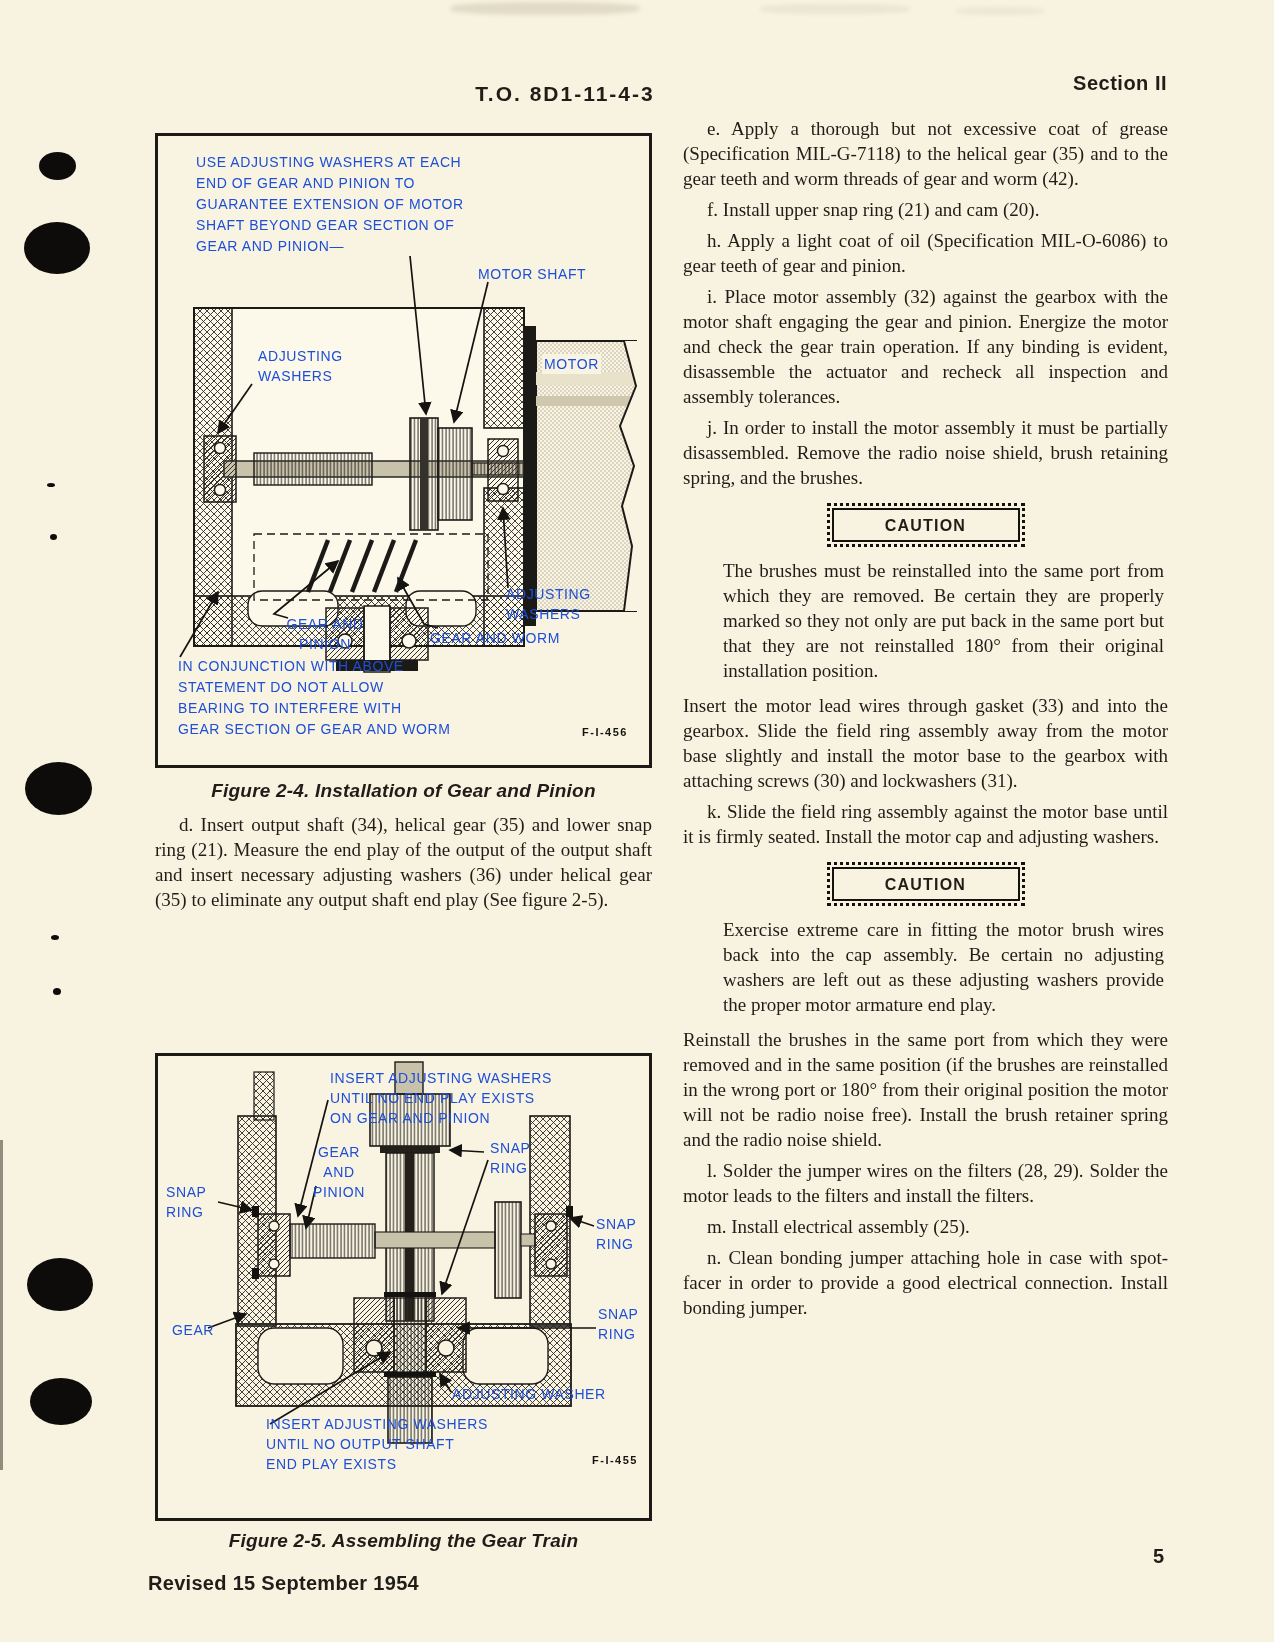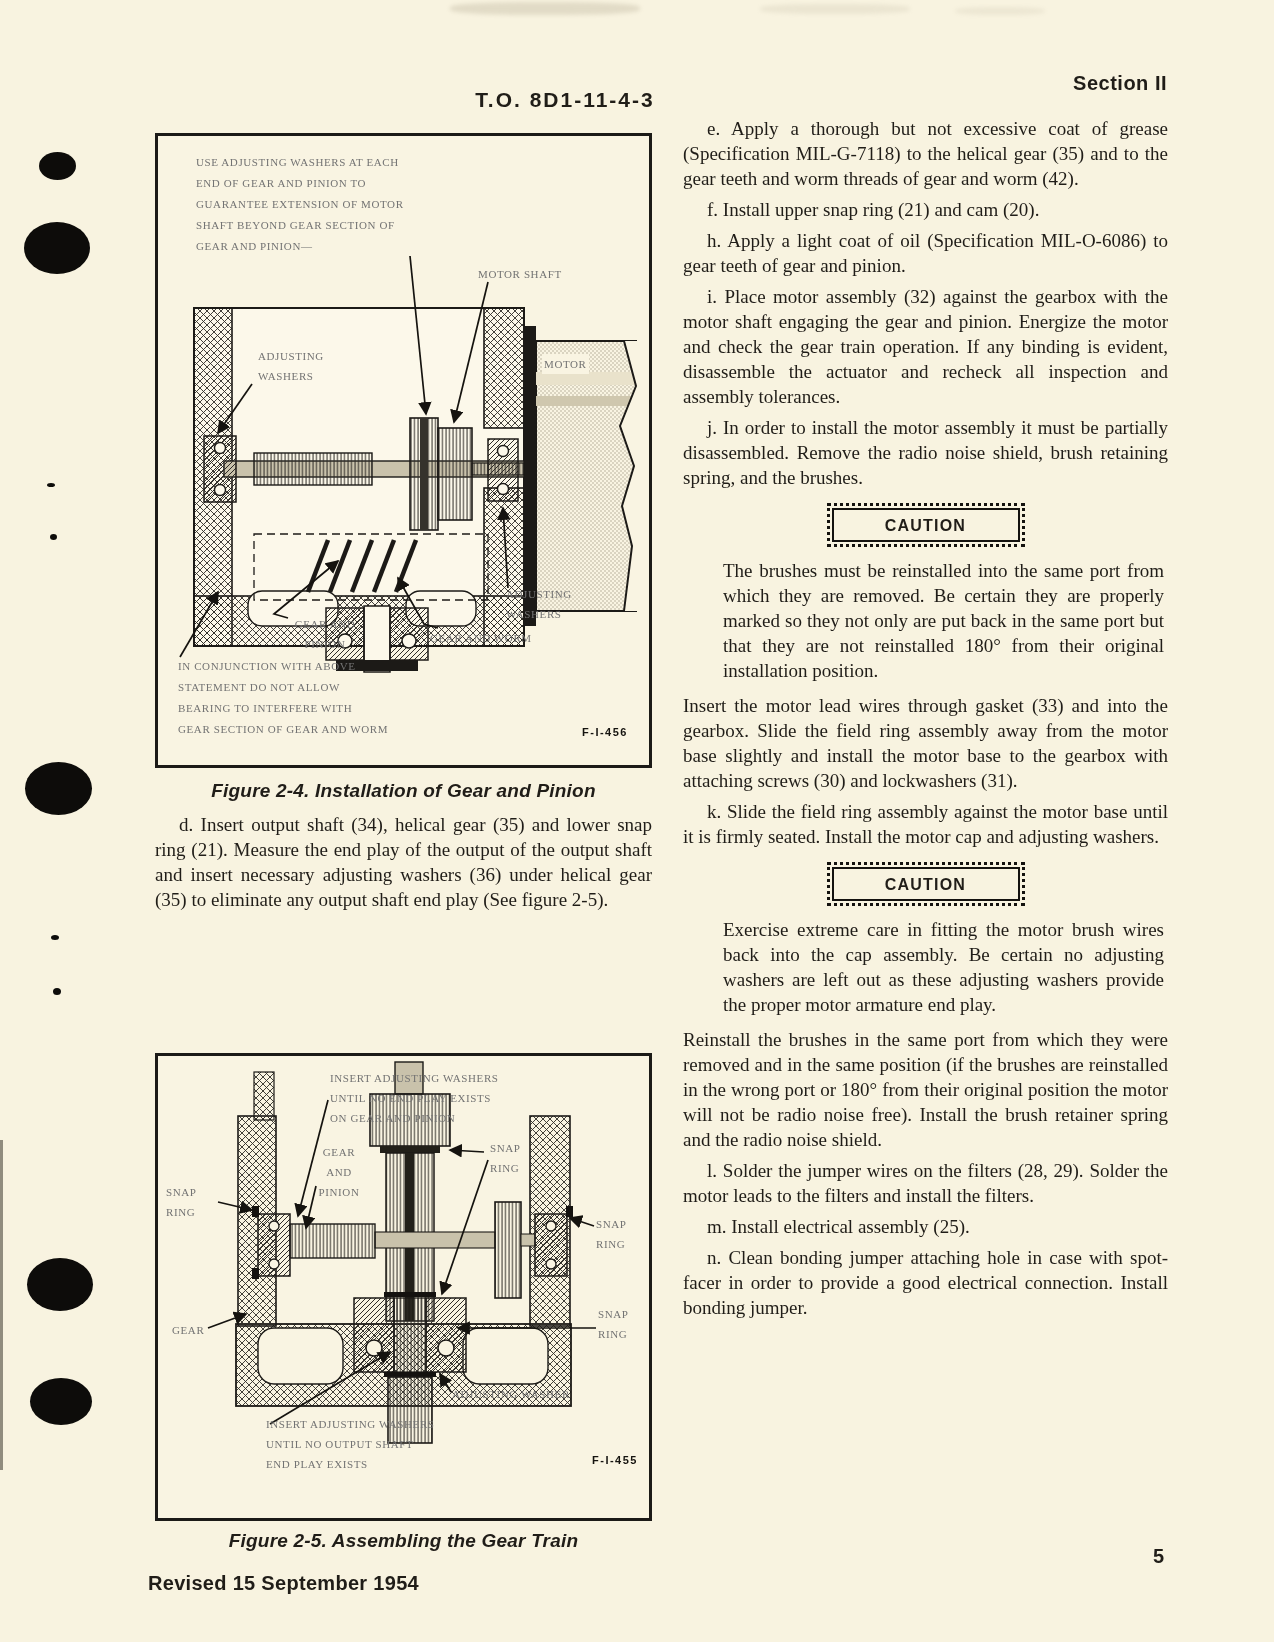--- a/index.html
+++ b/index.html
@@ -6,28 +6,28 @@
   .page{
     position:relative;width:1274px;height:1642px;
     background:#f8f3e0;overflow:hidden;
     font-family:"Liberation Serif",serif;color:#201d18;
   }
   
   .smudge{position:absolute;background:#a99f86;filter:blur(2px);border-radius:40%;}
   .ink-dot{position:absolute;background:#0d0c0a;border-radius:50%;}
   .edge-mark{position:absolute;background:#3a362e;}
   
-  .hdr-title{position:absolute;top:88px;left:0;width:1130px;text-align:center;
+  .hdr-title{position:absolute;top:82px;left:0;width:1130px;text-align:center;
     font-family:"Liberation Sans",sans-serif;font-weight:bold;font-size:21px;letter-spacing:2px;}
   .hdr-section{position:absolute;top:72px;right:107px;
     font-family:"Liberation Sans",sans-serif;font-weight:bold;font-size:20px;letter-spacing:.5px;}
   
   .figure-box{position:absolute;border:3px solid #1c1a17;background:#f9f4e2;}
-  .dlabel{position:absolute;font-family:Liberation Serif, serif;font-size:11px;
-    line-height:20px;letter-spacing:.6px;white-space:pre-line;color:#737373;}
+  .dlabel{position:absolute;font-family:Liberation Sans, sans-serif;font-size:14px;
+    line-height:20px;letter-spacing:.6px;white-space:pre-line;color:#1d4ed8;}
   .dlabel.center{text-align:center;}
   .dlabel.onbg{background:#f9f4e2;padding:0 2px;}
   .figcode{position:absolute;font-family:"Liberation Sans",sans-serif;font-weight:bold;
     font-size:11px;letter-spacing:1.5px;color:#15130f;}
   .fig-svg{position:absolute;left:0;top:0;}
   
   .caption{position:absolute;left:155px;width:497px;text-align:center;
     font-family:"Liberation Sans",sans-serif;font-style:italic;font-weight:bold;
     font-size:19px;letter-spacing:.2px;}
   .body-text{font-size:19px;line-height:25px;text-align:justify;}

